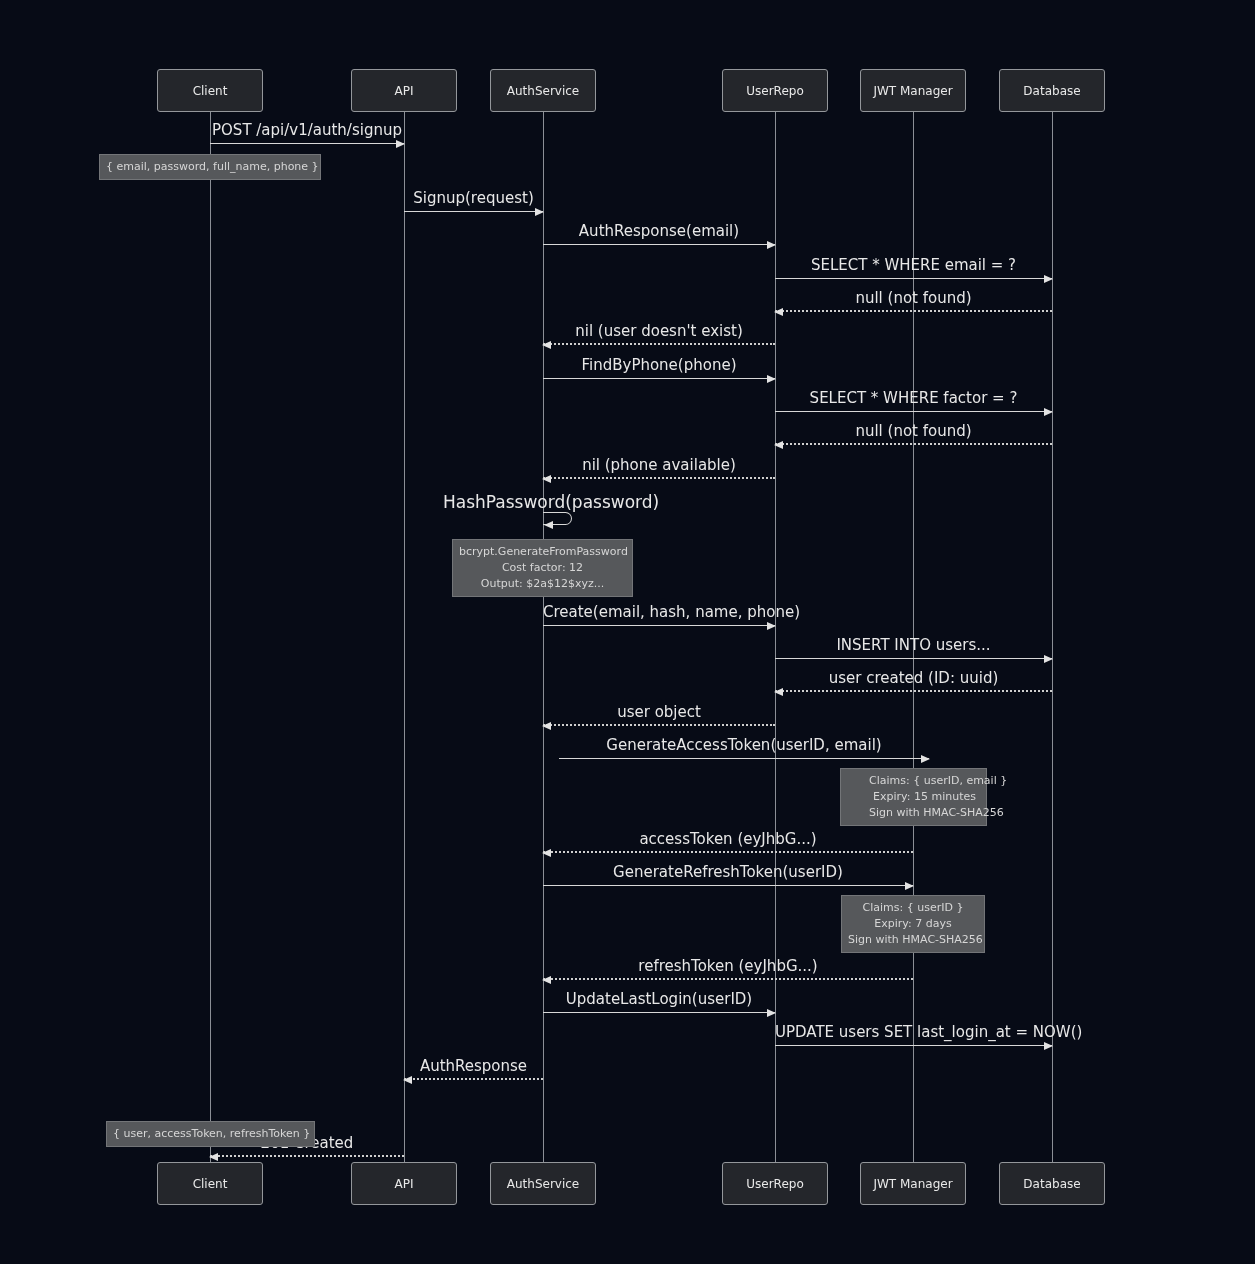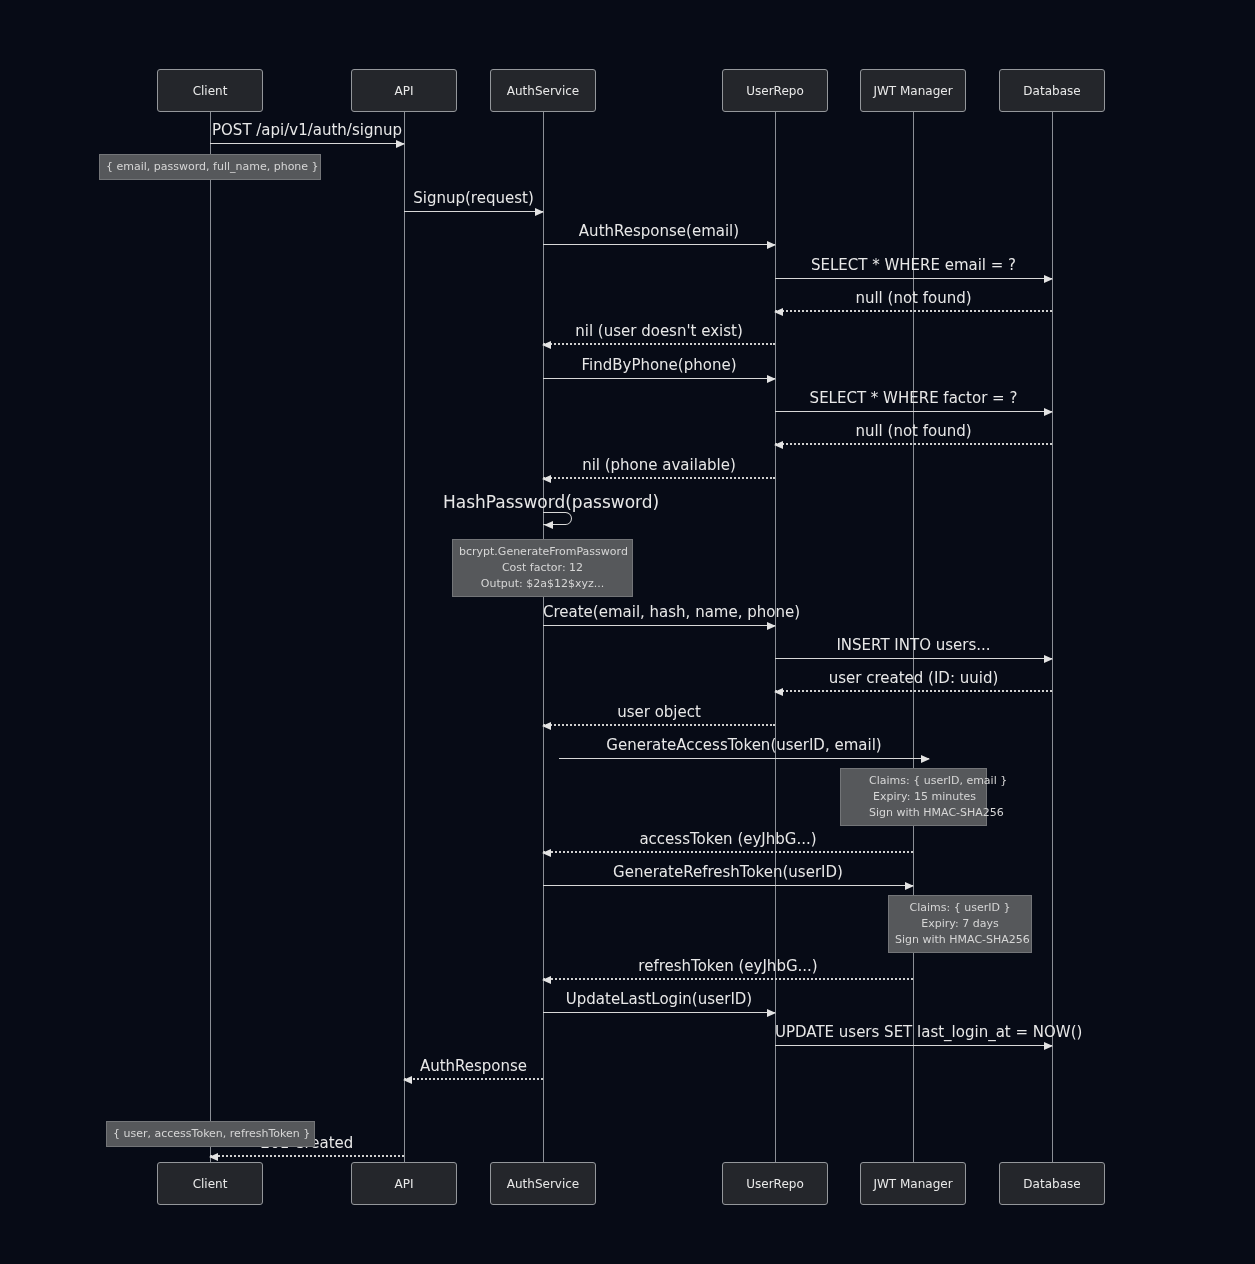--- a/index.html
+++ b/index.html
@@ -271,21 +271,21 @@
     <div>Cost factor: 12</div>
     <div>Output: $2a$12$xyz...</div>
   </div>
 
   <div class="note" style="left:840px; top:756px; width:147px;padding-left:28px;">
     <div>Claims: { userID, email }</div>
     <div>Expiry: 15 minutes</div>
     <div>Sign with HMAC-SHA256</div>
   </div>
 
-  <div class="note" style="left:841px; top:883px; width:144px;margin-left:47px;">
+  <div class="note" style="left:841px; top:883px; width:144px;">
     <div>Claims: { userID }</div>
     <div>Expiry: 7 days</div>
     <div>Sign with HMAC-SHA256</div>
   </div>
 
   <div class="note" style="left:106px; top:1109px; width:209px;">
     <div>{ user, accessToken, refreshToken }</div>
   </div>
 
 </div>

